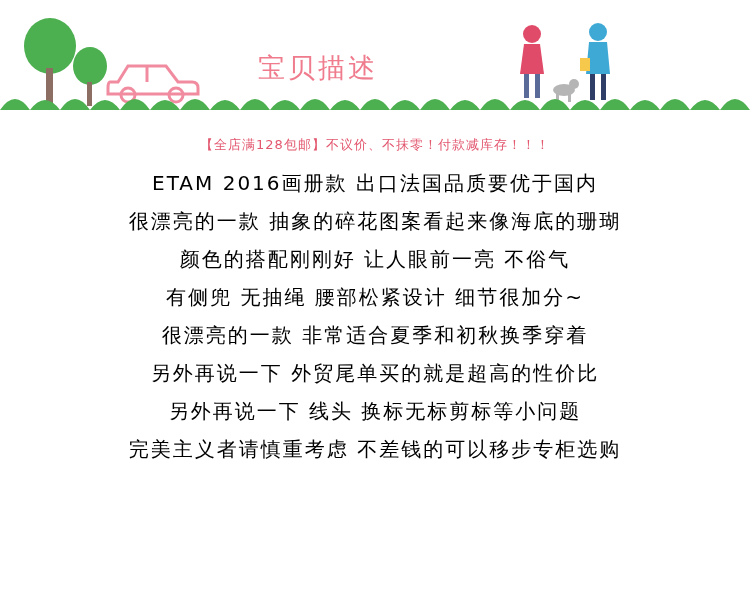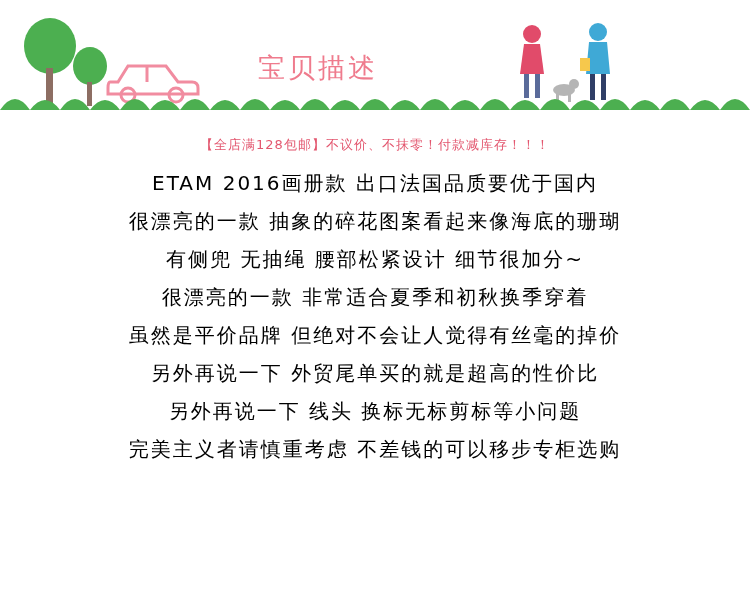--- a/index.html
+++ b/index.html
@@ -119,21 +119,21 @@
                Q375 4 390 26 Q405 6 420 26 Q435 4 450 26 Q465 6 480 26 Q495 4 510 26 Q525 6 540 26
                Q555 4 570 26 Q585 6 600 26 Q615 4 630 26 Q645 6 660 26 Q675 4 690 26 Q705 6 720 26
                Q735 4 750 26 Z" fill="#4caf50"></path>
     </svg>
   </div>
 
   <div class="lines">
     <div class="line highlight">【全店满128包邮】不议价、不抹零！付款减库存！！！</div>
     <div class="line">ETAM 2016画册款 出口法国品质要优于国内</div>
     <div class="line">很漂亮的一款 抽象的碎花图案看起来像海底的珊瑚</div>
+    <div class="line">颜色的搭配刚刚好 让人眼前一亮 不俗气</div>
     <div class="line">有侧兜 无抽绳 腰部松紧设计 细节很加分~</div>
     <div class="line">很漂亮的一款 非常适合夏季和初秋换季穿着</div>
-    <div class="line">虽然是平价品牌 但绝对不会让人觉得有丝毫的掉价</div>
     <div class="line">另外再说一下 外贸尾单买的就是超高的性价比</div>
     <div class="line">另外再说一下 线头 换标无标剪标等小问题</div>
     <div class="line">完美主义者请慎重考虑 不差钱的可以移步专柜选购</div>
   </div>
 
 </div>
 
 </body></html>

